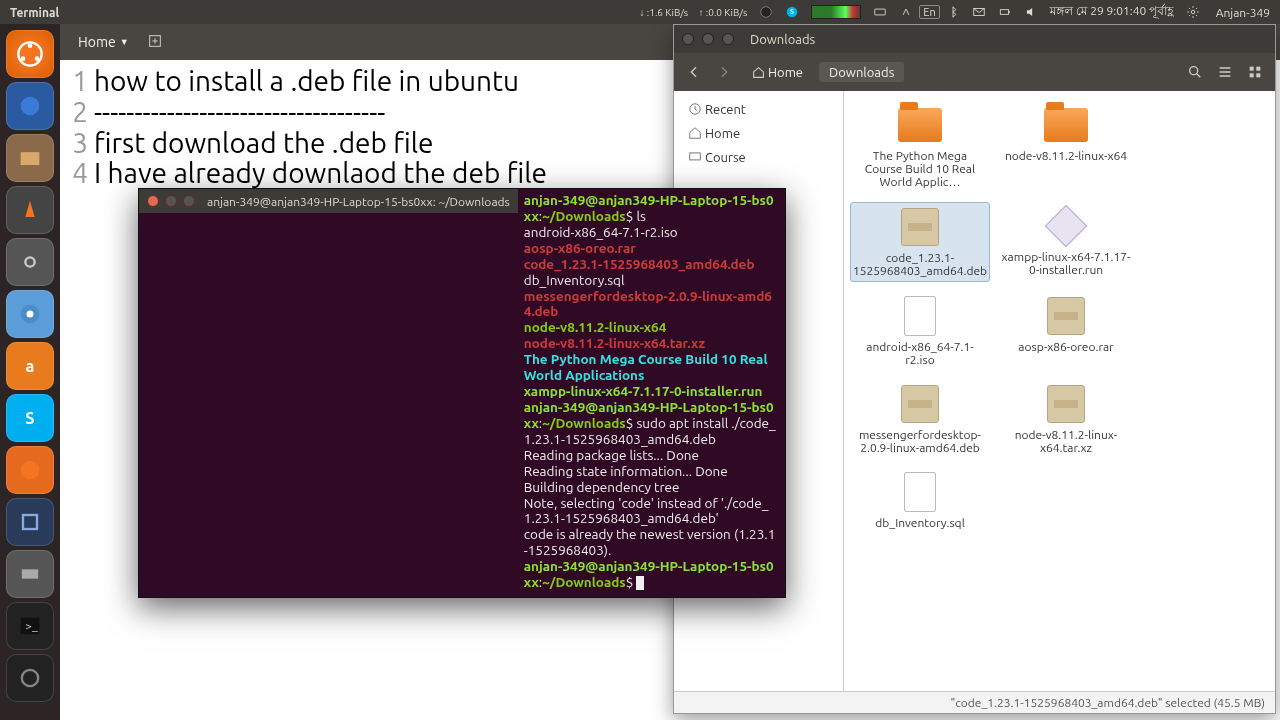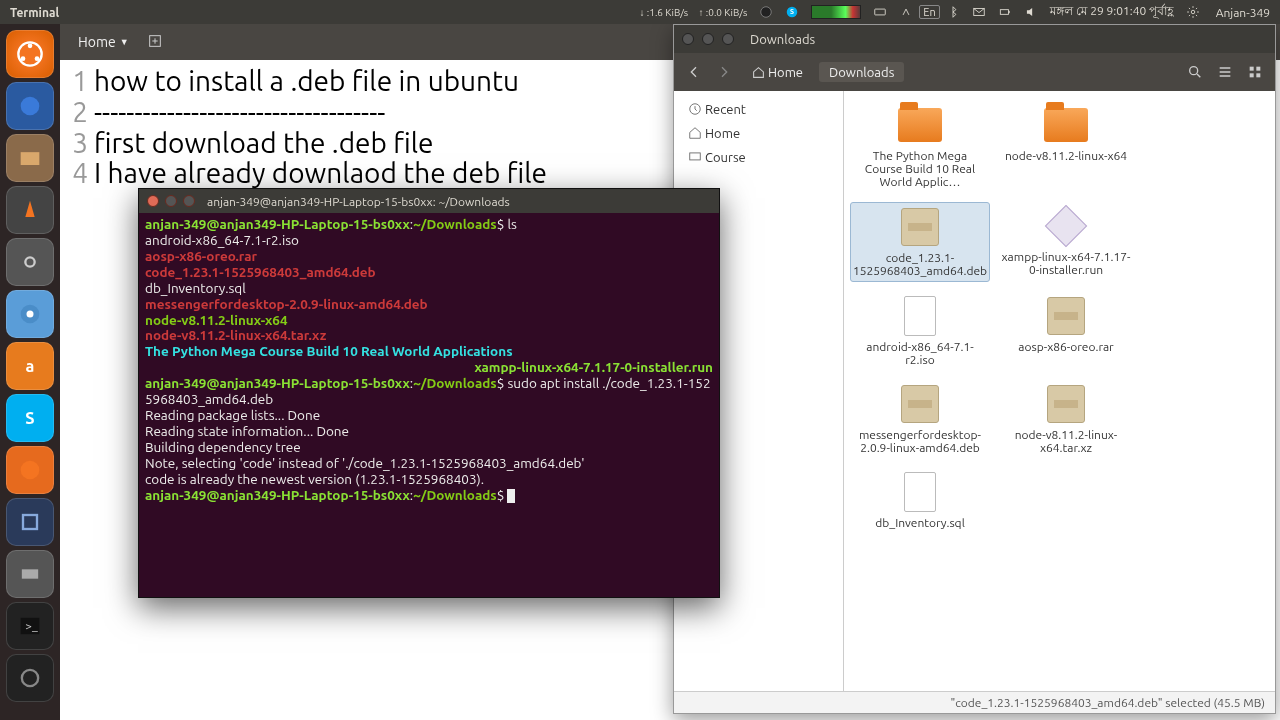--- a/index.html
+++ b/index.html
@@ -47,28 +47,28 @@
 .file-icon { width: 48px; height: 40px; margin-bottom: 4px; display: flex; align-items: center; justify-content: center; }
 .folder-ico { width: 44px; height: 34px; background: linear-gradient(#f9a85a, #e77b1e); border-radius: 3px; position: relative; }
 .folder-ico::before { content: ""; position: absolute; top: -6px; left: 2px; width: 18px; height: 8px; background: #e77b1e; border-radius: 2px 2px 0 0; }
 .package-ico { width: 38px; height: 38px; background: #d8c9a6; border: 1px solid #b5a57f; border-radius: 3px; position: relative; }
 .package-ico::after { content: ""; position: absolute; top: 14px; left: 6px; right: 6px; height: 8px; background: #c7b38a; }
 .doc-ico { width: 32px; height: 40px; background: #fff; border: 1px solid #bbb; border-radius: 2px; }
 .diamond-ico { width: 30px; height: 30px; background: #e8e3f0; border: 1px solid #b8a8d0; transform: rotate(45deg); }
 .nautilus-status { height: 22px; border-top: 1px solid #ccc; font-size: 12px; color: #555; display: flex; align-items: center; justify-content: flex-end; padding: 0 10px; background: #f3f3f3; }
 
 
-.terminal { position: absolute; top: 188px; left: 138px; width: 582px; height: 410px; background: #300a24; border: 1px solid #111; box-shadow: 0 10px 30px rgba(0,0,0,0.6); z-index: 70; display: flex; flex-direction: column; }
+.terminal { position: absolute; top: 188px; left: 138px; width: 648px; height: 410px; background: #300a24; border: 1px solid #111; box-shadow: 0 10px 30px rgba(0,0,0,0.6); z-index: 70; display: flex; flex-direction: row; }
 .terminal-title { height: 24px; background: #3c3b37; display: flex; align-items: center; padding: 0 8px; gap: 6px; color: #dfdbd2; font-size: 12px; }
 .terminal-title .tbtn { width: 12px; height: 12px; border-radius: 50%; background: #df6b57; border: 1px solid #6a2a1f; }
 .terminal-title .tbtn.min { background: #555; }
 .terminal-title .tbtn.max { background: #555; }
 .terminal-body { flex: 1; padding: 4px 6px; font-family: "Ubuntu Mono", monospace; font-size: 13.5px; line-height: 1.18; color: #eee; overflow: hidden; }
 .term-line { white-space: pre-wrap; word-break: break-all; }
-.c-green { color: #8ae234; font-weight: bold; text-align: right; }
+.c-green { color: #8ae234; font-weight: bold; }
 .c-blue { color: #84cc16; font-weight: bold; }
 .c-red { color: #cc3a3a; font-weight: bold; }
 .c-cyan { color: #34e2e2; font-weight: bold; }
 .c-white { color: #eeeeec; }
 .cursor { display: inline-block; width: 8px; height: 14px; background: #eee; vertical-align: text-bottom; }
 </style>
 </head>
 <body>
 
 <div class="top-panel">

